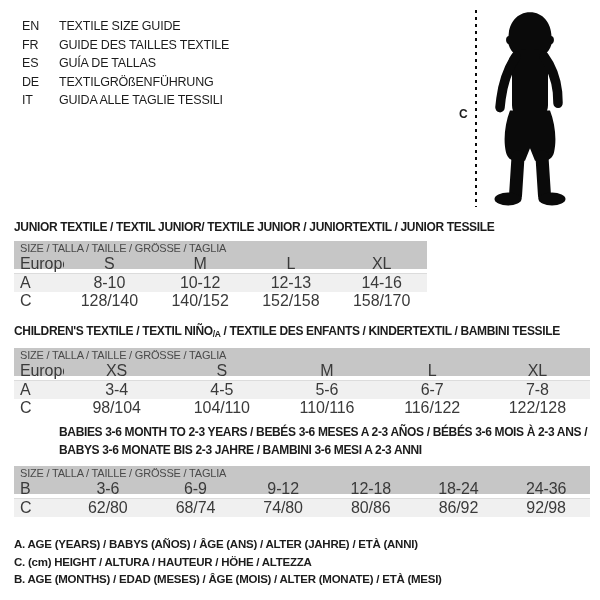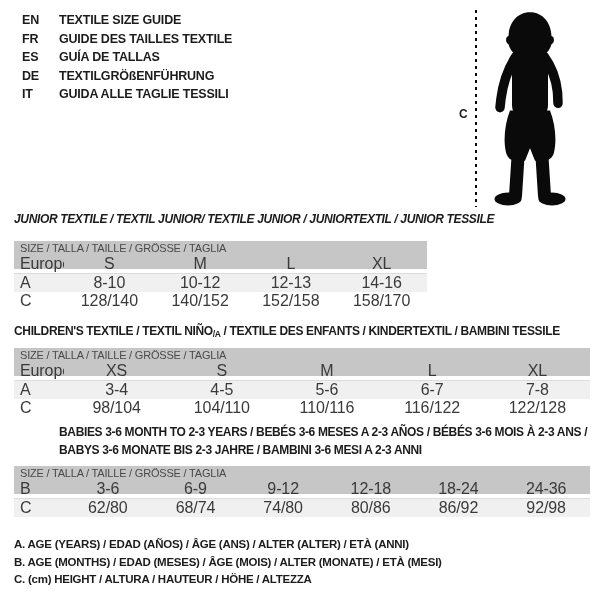--- a/index.html
+++ b/index.html
@@ -5,36 +5,36 @@
   html,body{margin:0;padding:0;}
   body{
     width:600px;height:600px;position:relative;overflow:hidden;
     background:#ffffff;
     font-family:"Liberation Sans", sans-serif;
     color:var(--textDark,#1c1c1c);
   }
   .abs{position:absolute;}
 
   
-  .lang-list{left:22px;top:11px;font-weight:bold;font-size:12.5px;
+  .lang-list{left:22px;top:17px;font-weight:normal;font-size:12.5px;
     letter-spacing:-0.2px;line-height:18.5px;color:var(--textDark,#1c1c1c);}
   .lang-row{display:flex;white-space:nowrap;}
   .lang-code{width:37px;flex:0 0 37px;}
 
   
   .figure{left:452px;top:6px;width:145px;height:205px;}
   .c-label{position:absolute;left:7px;top:101px;font-weight:bold;font-size:12px;}
   .dotted-line{position:absolute;left:23px;top:4px;width:2px;height:197px;
     background:repeating-linear-gradient(to bottom,var(--silhouette,#151515) 0 3px,transparent 3px 7px);}
   .baby-svg{position:absolute;left:28px;top:2px;}
 
   
   .section-heading{font-weight:bold;font-size:12px;letter-spacing:-0.35px;
     white-space:nowrap;color:var(--textDark,#1c1c1c);}
-  #junior-heading{left:14px;top:212px;font-style:italic;}
+  #junior-heading{left:14px;top:220px;}
   #children-heading{left:14px;top:324px;text-align:center;}
   #babies-heading{left:14px;top:423px;line-height:18px;margin-left:45px;}
   .subsc{font-size:8.5px;vertical-align:-2px;}
 
   
   .size-bar{background:var(--barBg,#c6c6c6);color:#4a4a4a;font-size:11px;
     height:28px;line-height:14px;padding-left:6px;box-sizing:border-box;
     letter-spacing:-0.2px;white-space:nowrap;overflow:hidden;}
   #junior-bar{left:14px;top:241px;width:413px;}
   #children-bar{left:14px;top:348px;width:576px;}
@@ -206,16 +206,16 @@
       <td>68/74</td>
       <td>74/80</td>
       <td>80/86</td>
       <td>86/92</td>
       <td>92/98</td>
     </tr>
   </tbody>
 </table>
 
 <div class="notes abs">
-  <div>A. AGE (YEARS) / EDAD (AÑOS) / ÂGE (ANS) / ALTER (ALTER) / ETÀ (ANNI)</div>
+  <div>A. AGE (YEARS) / BABYS (AÑOS) / ÂGE (ANS) / ALTER (JAHRE) / ETÀ (ANNI)</div>
+  <div>C. (cm) HEIGHT / ALTURA / HAUTEUR / HÖHE / ALTEZZA</div>
   <div>B. AGE (MONTHS) / EDAD (MESES) / ÂGE (MOIS) / ALTER (MONATE) / ETÀ (MESI)</div>
-  <div>C. (cm) HEIGHT / ALTURA / HAUTEUR / HÖHE / ALTEZZA</div>
 </div>
 
 </body></html>

